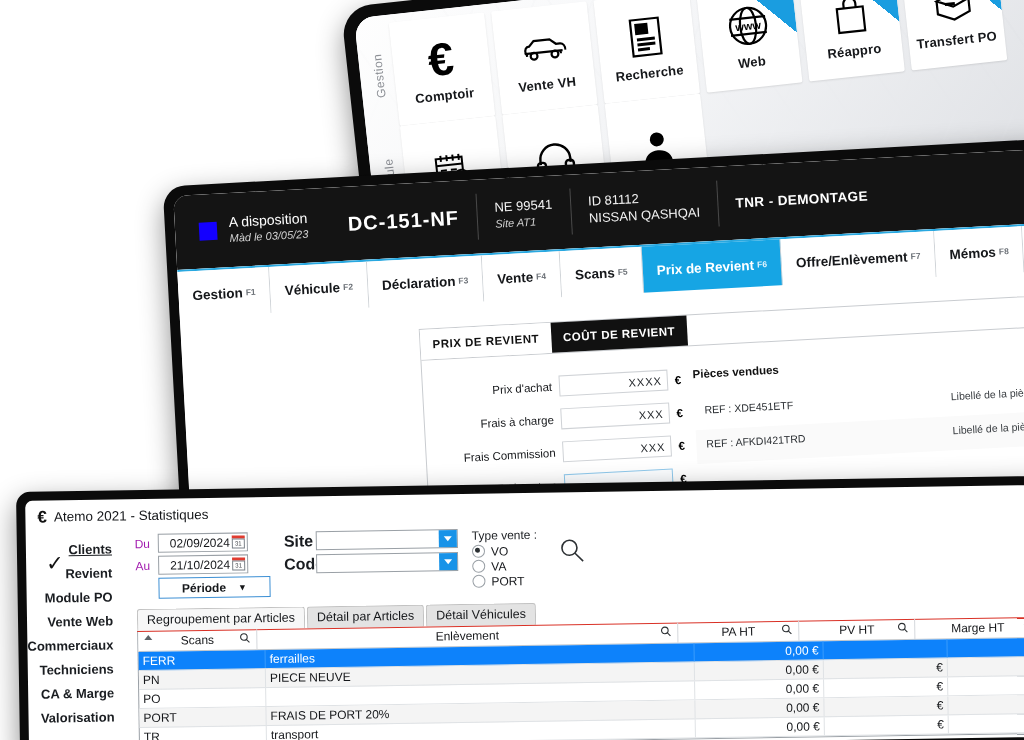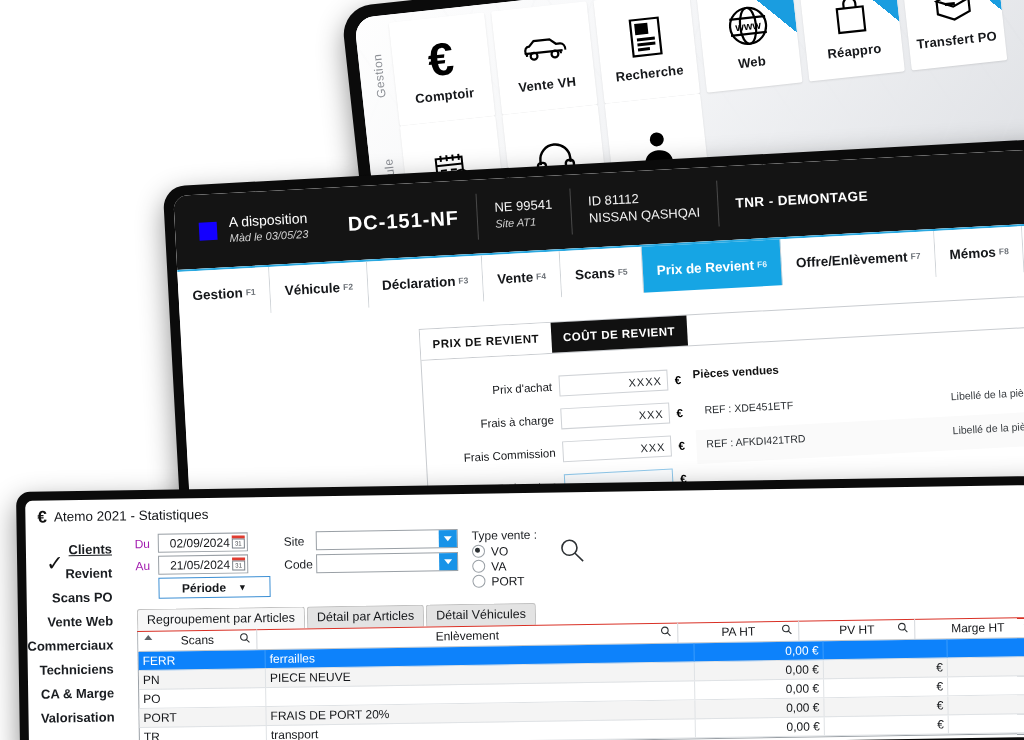--- a/index.html
+++ b/index.html
@@ -147,21 +147,21 @@
   }
   .cal-ic{width:13px;height:13px;margin-left:2px;position:relative;flex:0 0 auto;}
   .cal-ic .top{position:absolute;left:0;right:0;top:0;height:3px;background:#e03b2f;}
   .cal-ic .bd{position:absolute;left:0;right:0;top:3px;bottom:0;border:1px solid #7a8087;
               font-size:6px;text-align:center;color:#3c4045;line-height:8px;}
   .periode{
     margin-left:24px;margin-top:3px;width:110px;height:19px;border:1px solid #3c8fd4;background:#fff;
     display:flex;align-items:center;justify-content:center;gap:12px;font-size:12px;font-weight:700;color:#15171a;
   }
   .f-sel .srow{display:flex;align-items:center;gap:6px;margin-bottom:4px;}
-  .f-sel .lb{font-size:12px;color:#1a1d21;width:26px;}
+  .f-sel .lb{font-size:16px;color:#1a1d21;width:26px;font-weight:bold;}
   .combo{width:140px;height:17px;border:1px solid #9aa0a6;background:#fff;display:flex;justify-content:flex-end;}
   .combo .arrow{width:18px;background:#1893e8;display:flex;align-items:center;justify-content:center;}
   .combo .arrow i{display:block;border-left:4px solid transparent;border-right:4px solid transparent;border-top:5px solid #fff;}
   .f-type .tt{font-size:12px;color:#1a1d21;margin-bottom:1px;}
   .f-type .rr{display:flex;align-items:center;gap:6px;height:15px;}
   .radio{width:11px;height:11px;border-radius:50%;border:1px solid #9aa0a6;background:#fff;position:relative;flex:0 0 auto;}
   .radio.on::after{content:"";position:absolute;left:2px;top:2px;width:5px;height:5px;border-radius:50%;background:#2c3033;}
   .f-type .rr span{font-size:12px;color:#15171a;}
   .mag{margin-left:8px;margin-top:10px;}
 
@@ -444,21 +444,21 @@
 
         <div class="st-nav">
           <div class="check">✓</div>
           <div class="row cur">
               <span>Clients</span>
             </div>
           <div class="row">
               <span>Revient</span>
             </div>
           <div class="row">
-              <span>Scans PO</span>
+              <span>Module PO</span>
             </div>
           <div class="row">
               <span>Vente Web</span>
             </div>
           <div class="row">
               <span>Commerciaux</span>
             </div>
           <div class="row">
               <span>Techniciens</span>
             </div>
@@ -481,21 +481,21 @@
                   <span>02/09/2024</span>
                   <span class="cal-ic">
                       <span class="top"></span>
                       <span class="bd">31</span>
                     </span>
                 </div>
               </div>
               <div class="frow">
                 <span class="lb">Au</span>
                 <div class="dateinp">
-                  <span>21/05/2024</span>
+                  <span>21/10/2024</span>
                   <span class="cal-ic">
                       <span class="top"></span>
                       <span class="bd">31</span>
                     </span>
                 </div>
               </div>
               <div class="periode">
                 <span>Période</span>
                 <span style="font-size:9px;">▼</span>
               </div>

